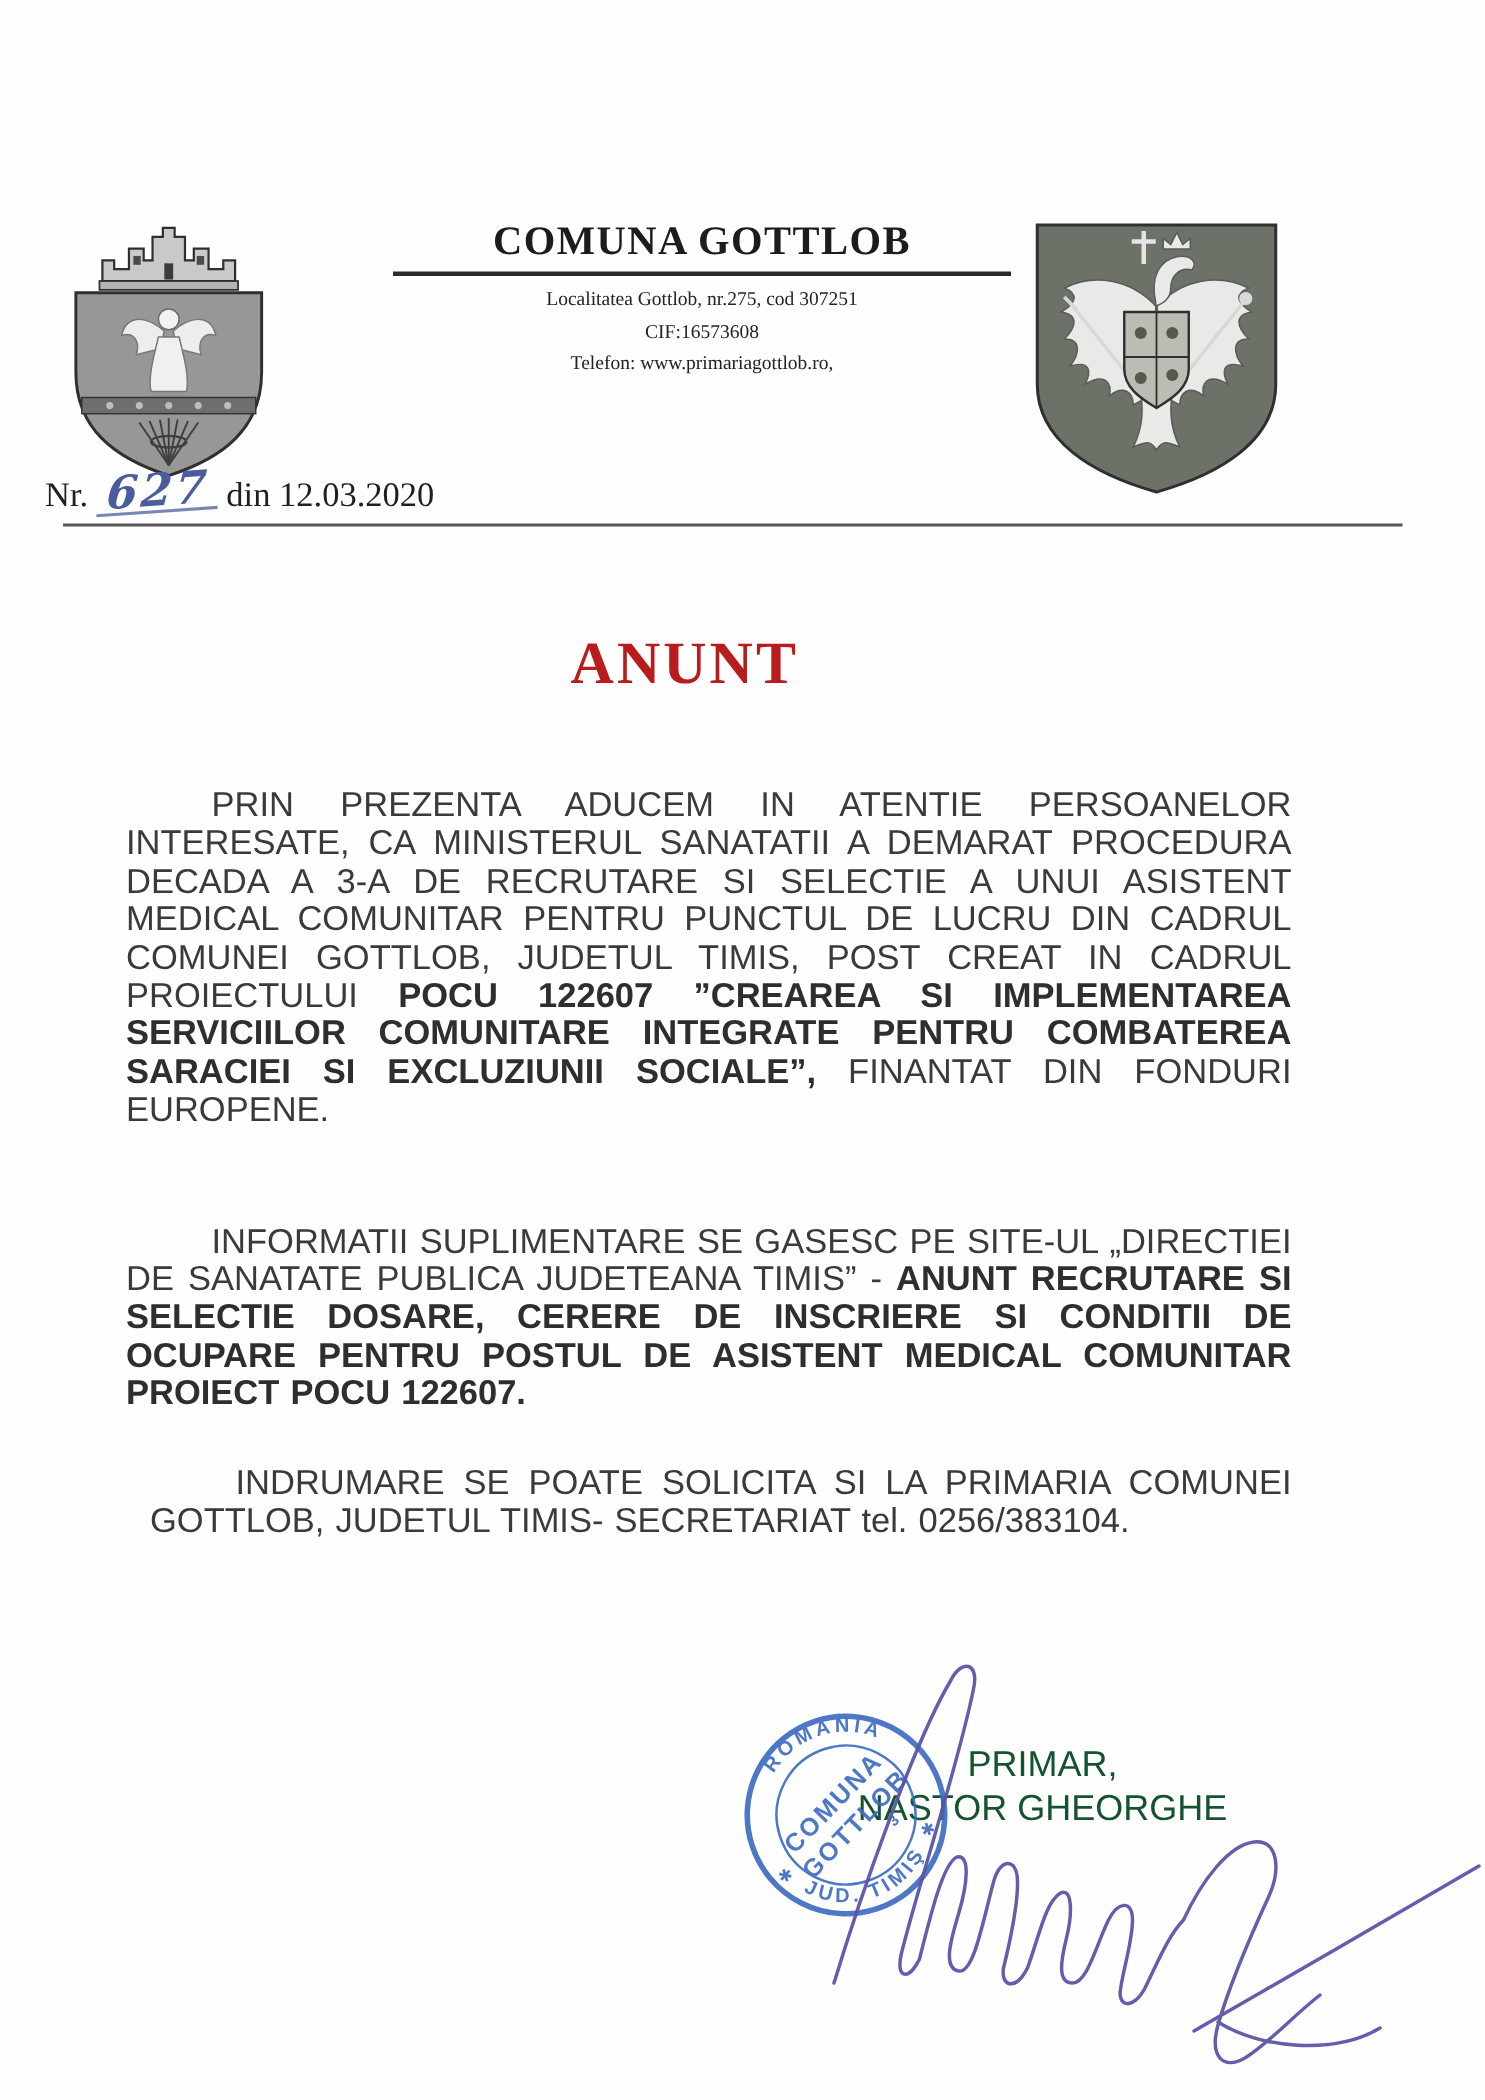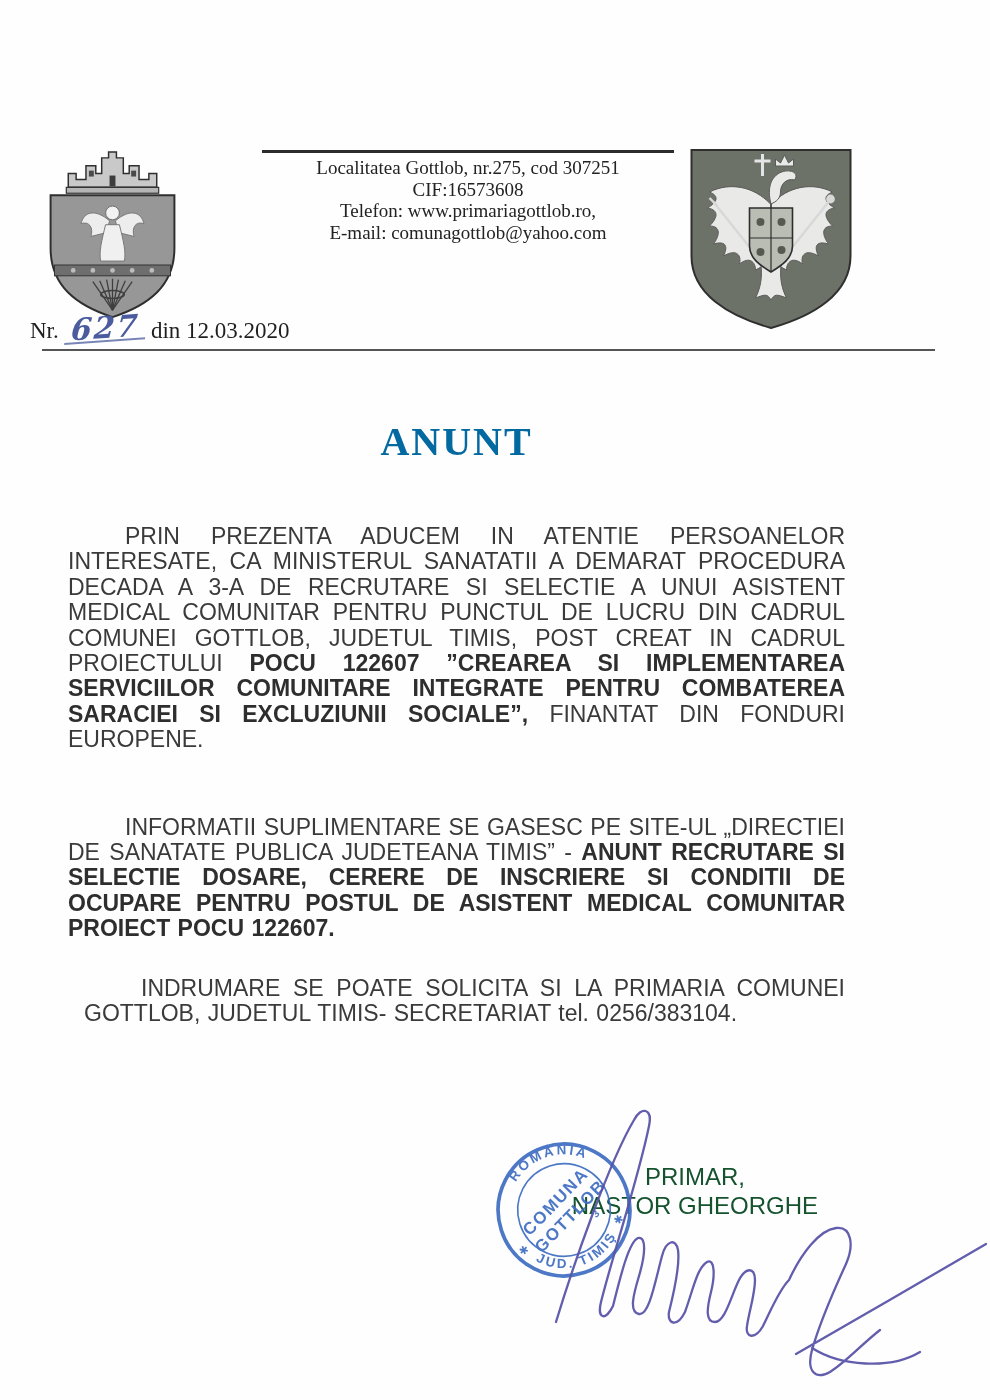--- a/index.html
+++ b/index.html
@@ -7,36 +7,36 @@
     --signature-ink:#5a54a8; --handwriting-blue:#4a5c9e; --rule-gray:#555555;
   }
   html,body{margin:0;padding:0;background:#ffffff;}
   .page{position:relative;width:990px;height:1400px;background:#fefefe;overflow:hidden;
         font-family:"Liberation Serif",serif;color:var(--header-text);}
   
   .letterhead{position:absolute;left:262px;top:145px;width:412px;text-align:center;}
   .org{font-size:27px;font-weight:bold;letter-spacing:1px;}
   .county{font-size:19px;font-weight:bold;margin-top:5px;letter-spacing:.5px;}
   .lh-rule{height:3px;background:#2b2b2b;margin:5px 0 4px 0;}
-  .addr{font-size:19px;line-height:21.5px;color:#222;}
+  .addr{font-size:13px;line-height:21.5px;color:#222;}
   .u{}
   .arms{position:absolute;}
   .arms-left{left:35px;top:150px;width:155px;height:172px;}
   .arms-right{left:683px;top:144px;width:176px;height:190px;}
   
   .reg-line{position:absolute;left:30px;top:316px;font-size:23px;color:#1f1f1f;}
   .hand{font-family:"DejaVu Serif",serif;font-style:italic;font-weight:bold;font-size:30px;
         color:var(--handwriting-blue);display:inline-block;transform:rotate(-4deg) skewX(-8deg);
         padding:0 6px;border-bottom:2px solid rgba(74,92,158,.75);line-height:24px;letter-spacing:2px;}
   .reg-rule{position:absolute;left:42px;top:349px;width:893px;height:2px;background:var(--rule-gray);}
   
   .title{position:absolute;left:68px;top:418px;width:777px;margin:0;text-align:center;
-         font-size:40px;font-weight:bold;letter-spacing:2px;color:#0369a1;}
-  
-  .body{position:absolute;left:68px;top:524px;width:777px;font-family:"Liberation Sans",sans-serif;}
+         font-size:40px;font-weight:bold;letter-spacing:2px;color:#b91c1c;}
+  
+  .body{position:absolute;left:84px;top:524px;width:777px;font-family:"Liberation Sans",sans-serif;}
   .body p{margin:0;text-align:justify;text-indent:57px;font-size:23px;line-height:25.4px;
           color:var(--ink-text);word-spacing:1px;}
   .body p.gap-lg{margin-top:62px;}
   .body p.gap-md{margin-top:34px;margin-left:16px;}
   .b{font-weight:bold;color:#2e2e2e;}
   
   .sign{position:absolute;left:552px;top:1162px;width:286px;text-align:center;
         font-family:"Liberation Sans",sans-serif;font-size:24px;line-height:29px;color:#14532d;z-index:1;}
   
   .stamp{position:absolute;left:492px;top:1138px;width:144px;height:144px;
@@ -87,25 +87,25 @@
         <path d="M75 163 L75 131"></path>
           <path d="M75 163 L81 132"></path>
           <path d="M75 163 L88 133"></path>
         <path d="M75 163 L95 134"></path>
       </g>
       <ellipse cx="75" cy="147" rx="12" ry="4" fill="none" stroke="#3f3f3f" stroke-width="1.5"></ellipse>
     </svg>
   </div>
 
   <header class="letterhead">
+    <div class="org">COMUNA GOTTLOB</div>
     <div class="lh-rule"></div>
     <div class="addr">Localitatea Gottlob, nr.275, cod 307251</div>
     <div class="addr">CIF:16573608</div>
     <div class="addr"><span>Telefon: </span><span class="u">www.primariagottlob.ro</span><span>,</span></div>
-    <div class="addr"><span>E-mail: </span><span class="u">comunagottlob@yahoo.com</span></div>
   </header>
 
   <div class="arms arms-right">
     <svg viewBox="0 0 175 190" width="100%" height="100%">
       <path class="coa-stroke" d="M8 6 H167 V112 C167 150 130 172 87.5 184 C45 172 8 150 8 112 Z" fill="#6d7268" stroke-width="2"></path>
       <g fill="#e9e9e7" stroke="#5a5a5a" stroke-width="1">
         <path d="M87 60 C70 42 46 38 26 48 C36 52 34 58 24 64 C36 66 34 74 26 82 C38 82 36 92 30 100 C44 96 44 104 40 112 C54 104 58 112 56 120 C66 112 72 118 72 126 L87 118 Z"></path>
         <path d="M88 60 C105 42 129 38 149 48 C139 52 141 58 151 64 C139 66 141 74 149 82 C137 82 139 92 145 100 C131 96 131 104 135 112 C121 104 117 112 119 120 C109 112 103 118 103 126 L88 118 Z"></path>
         <path d="M87 58 C83 40 90 29 102 27 C111 26 115 31 111 36 C103 34 97 40 97 48 C97 54 93 58 87 60 Z"></path>
         <path d="M92 22 L92 15 L97 19 L101 11 L105 19 L110 15 L110 22 Z"></path>

